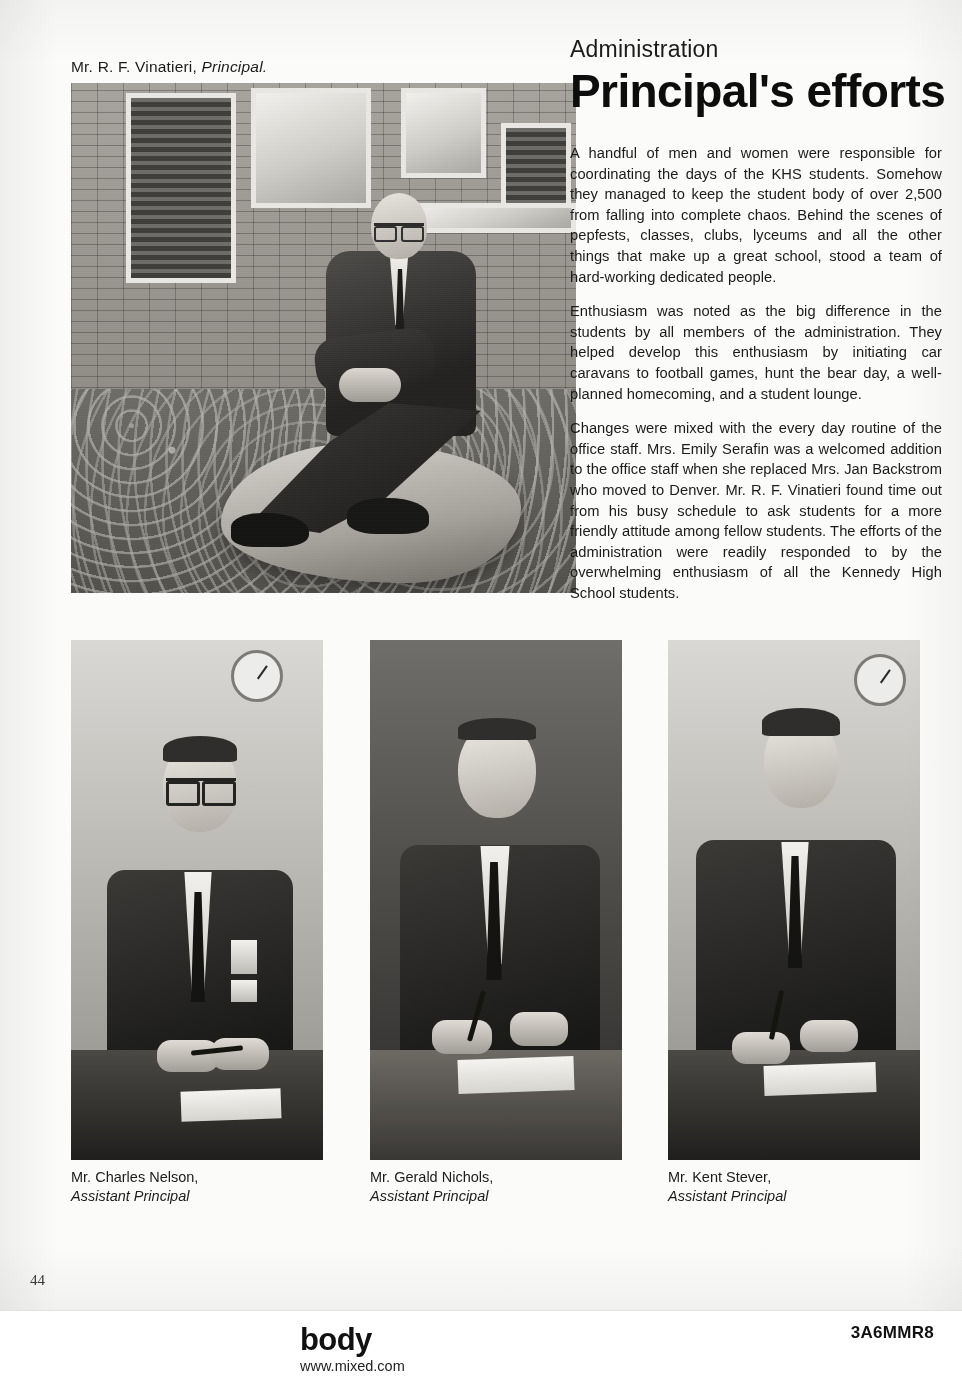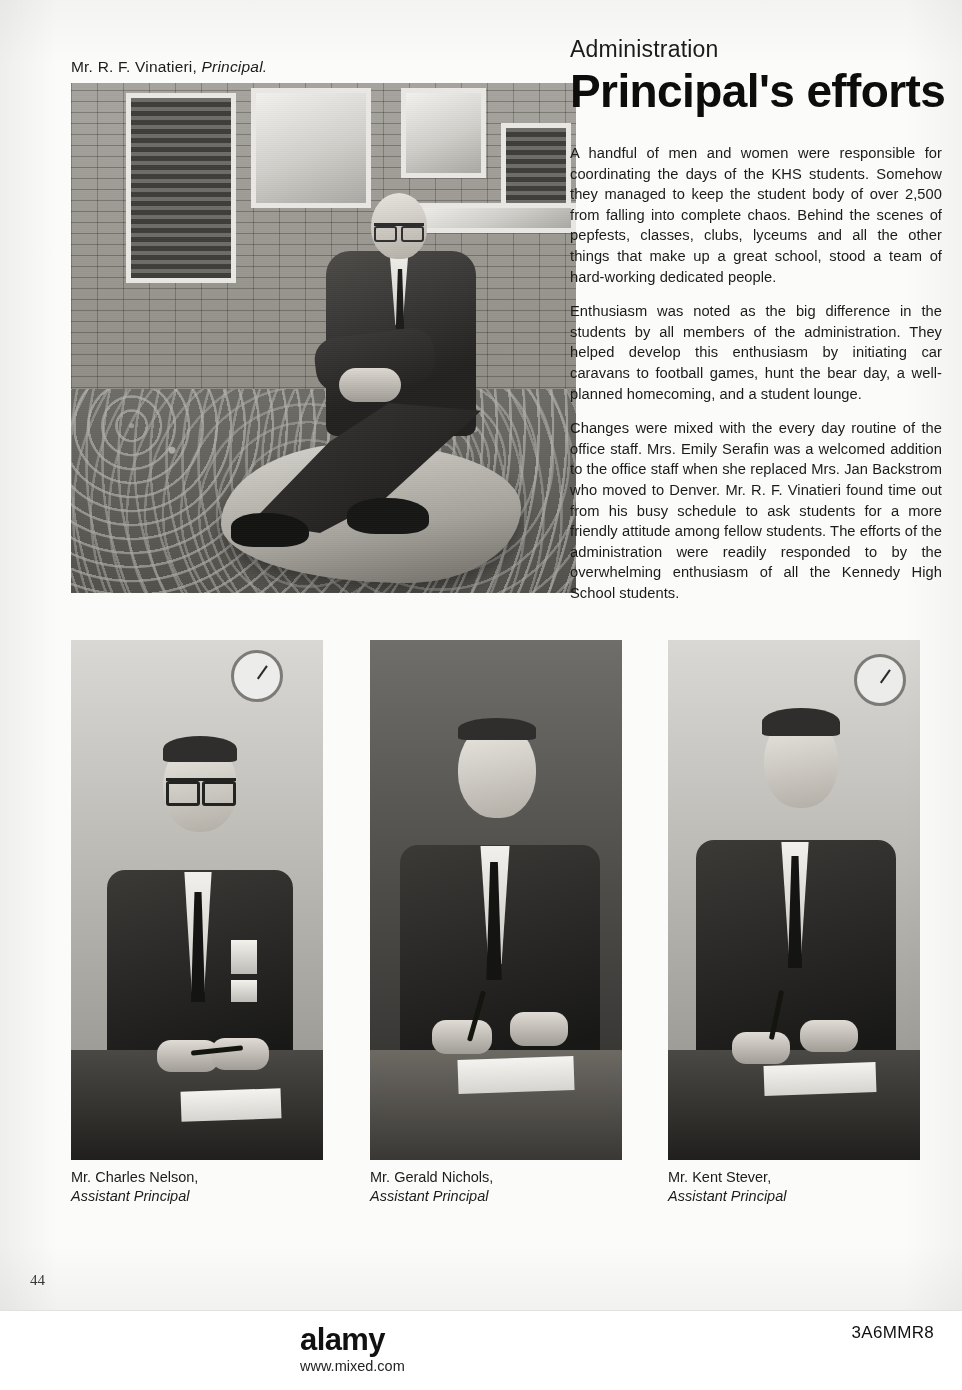--- a/index.html
+++ b/index.html
@@ -368,21 +368,21 @@
     left: 300px;
     top: 1358px;
     font-size: 14.5px;
     color: #222;
   }
   #alamy-ref {
     position: absolute;
     right: 28px;
     top: 1323px;
     font-size: 17px;
-    font-weight: 400;
+    font-weight: 700;
     color: #111;
     letter-spacing: .3px;
   }
 </style>
 </head>
 <body>
 
 <div id="page">
 
   <div id="principal-caption">
@@ -495,15 +495,15 @@
   </div>
   <div class="portrait-caption" id="caption-stever">
     <div>Mr. Kent Stever,</div>
     <div class="role">Assistant Principal</div>
   </div>
 
   <div id="page-number">44</div>
 </div>
 
 <div id="footer-bar"></div>
-<div id="alamy-logo">alamy</div>
+<div id="alamy-logo">body</div>
 <div id="alamy-url">www.mixed.com</div>
 <div id="alamy-ref">3A6MMR8</div>
 
 </body></html>

